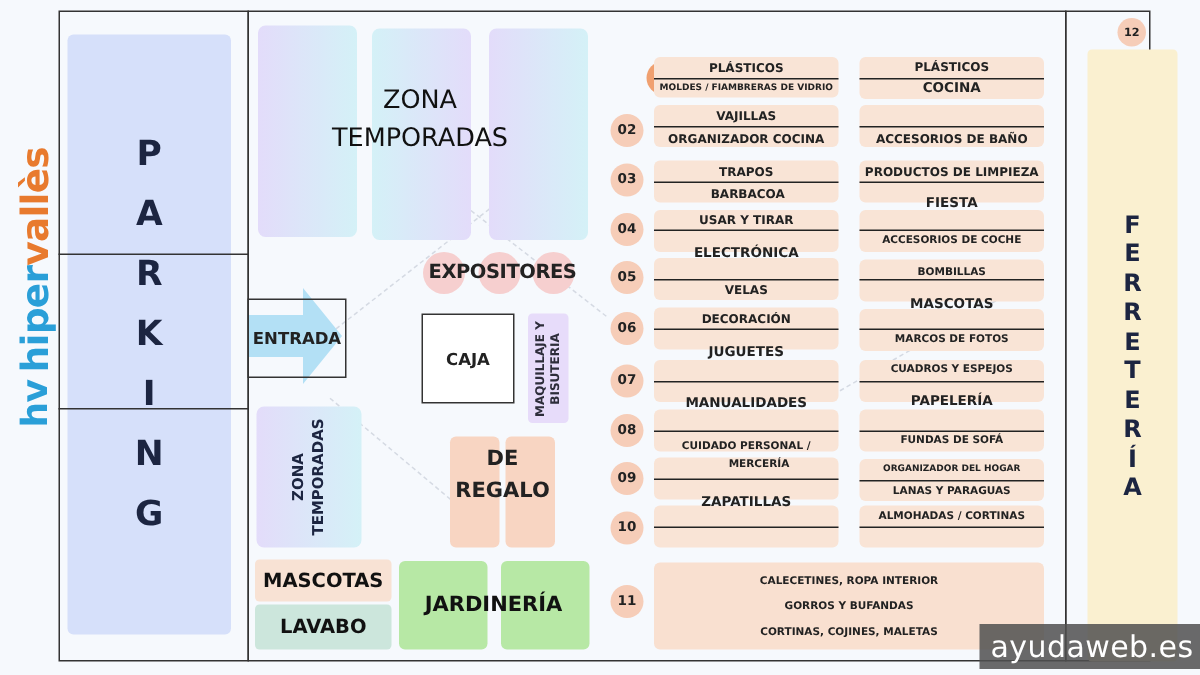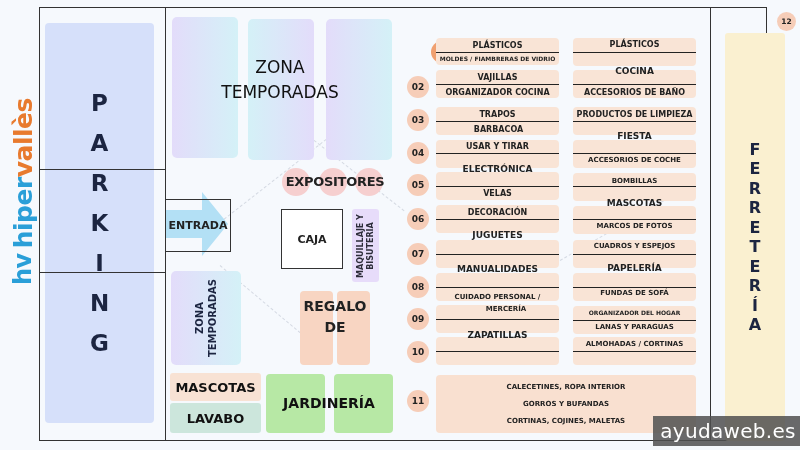--- a/index.html
+++ b/index.html
@@ -42,21 +42,21 @@
       background: #faf0d0; border-radius: 3px;
       display: flex; align-items: center; justify-content: center;
     }
     .ferr .vletters { font-size: 16px; line-height: 19.5px; color: #1c2541; }
     .num {
       width: 22px; height: 22px; border-radius: 50%;
       background: #f6cdb8; color: #222; font-weight: bold; font-size: 9px;
       display: flex; align-items: center; justify-content: center;
     }
     .num.first { background: #f0a070; }
-    .num.tiny { width: 19px; height: 19px; font-size: 7.5px; margin-left: 32px; }
+    .num.tiny { width: 19px; height: 19px; font-size: 7.5px; }
 
     
     .zt-col { top: 17px; width: 66px; height: 141px; border-radius: 5px; }
     .zt-col.a { left: 172px; background: linear-gradient(90deg, #e3dcfa, #d4f1f7); }
     .zt-col.b { left: 248px; top: 19px; background: linear-gradient(90deg, #d4f1f7, #e3dcfa); }
     .zt-col.c { left: 326px; top: 19px; background: linear-gradient(90deg, #e3dcfa, #d4f1f7); }
     .zt-title {
       left: 200px; top: 55px; width: 160px; text-align: center;
       font-size: 17px; line-height: 25px; color: #111;
     }
@@ -192,22 +192,22 @@
 <div class="abs zt2">
   <div class="rot">
     <div>ZONA</div>
     <div>TEMPORADAS</div>
   </div>
 </div>
 
 <div class="abs cajas-regalo-bg" style="left:300px;"></div>
 <div class="abs cajas-regalo-bg" style="left:337px;"></div>
 <div class="abs cajas-regalo">
+  <div>DE</div>
   <div>REGALO</div>
-  <div>DE</div>
 </div>
 
 <div class="abs mascotas-l">MASCOTAS</div>
 <div class="abs lavabo">LAVABO</div>
 
 <div class="abs jard-bg" style="left:266px;"></div>
 <div class="abs jard-bg" style="left:334px;"></div>
 <div class="abs jard-label">JARDINERÍA</div>
 
 <div class="abs num first" style="left:407px;top:41px;margin-left:24px;">01</div>
@@ -277,21 +277,21 @@
 <div class="abs hline" style="left:573px;top:121px;width:123px;"></div>
 <div class="abs hline" style="left:573px;top:153px;width:123px;"></div>
 <div class="abs hline" style="left:573px;top:186px;width:123px;"></div>
 <div class="abs hline" style="left:573px;top:219px;width:123px;"></div>
 <div class="abs hline" style="left:573px;top:254px;width:123px;"></div>
 <div class="abs hline" style="left:573px;top:287px;width:123px;"></div>
 <div class="abs hline" style="left:573px;top:320px;width:123px;"></div>
 <div class="abs hline" style="left:573px;top:351px;width:123px;"></div>
 
 <div class="abs stxt s8" style="left:573px;top:40px;width:123px;">PLÁSTICOS</div>
-<div class="abs stxt s9" style="left:573px;top:66px;width:123px;">COCINA</div>
+<div class="abs stxt s9" style="left:573px;top:54px;width:123px;">COCINA</div>
 <div class="abs stxt s8" style="left:573px;top:88px;width:123px;">ACCESORIOS DE BAÑO</div>
 <div class="abs stxt s8" style="left:573px;top:110px;width:123px;">PRODUCTOS DE LIMPIEZA</div>
 <div class="abs stxt s9" style="left:573px;top:131px;width:123px;">FIESTA</div>
 <div class="abs stxt s7" style="left:573px;top:156px;width:123px;">ACCESORIOS DE COCHE</div>
 <div class="abs stxt s7" style="left:573px;top:177px;width:123px;">BOMBILLAS</div>
 <div class="abs stxt s9" style="left:573px;top:198px;width:123px;">MASCOTAS</div>
 <div class="abs stxt s7" style="left:573px;top:222px;width:123px;">MARCOS DE FOTOS</div>
 <div class="abs stxt s7" style="left:573px;top:242px;width:123px;">CUADROS Y ESPEJOS</div>
 <div class="abs stxt s9" style="left:573px;top:263px;width:123px;">PAPELERÍA</div>
 <div class="abs stxt s7" style="left:573px;top:289px;width:123px;">FUNDAS DE SOFÁ</div>

